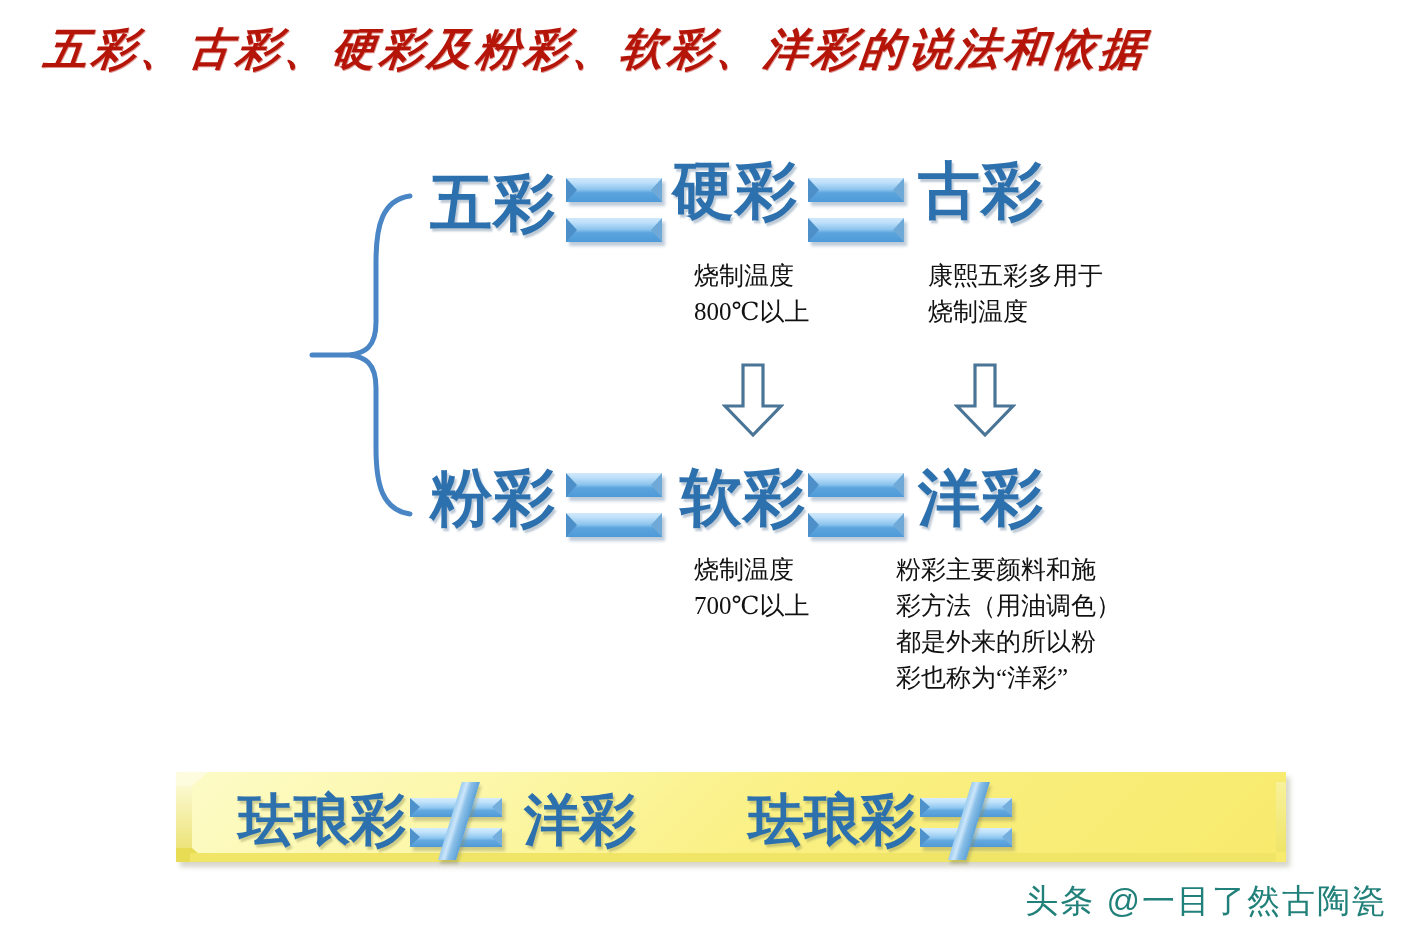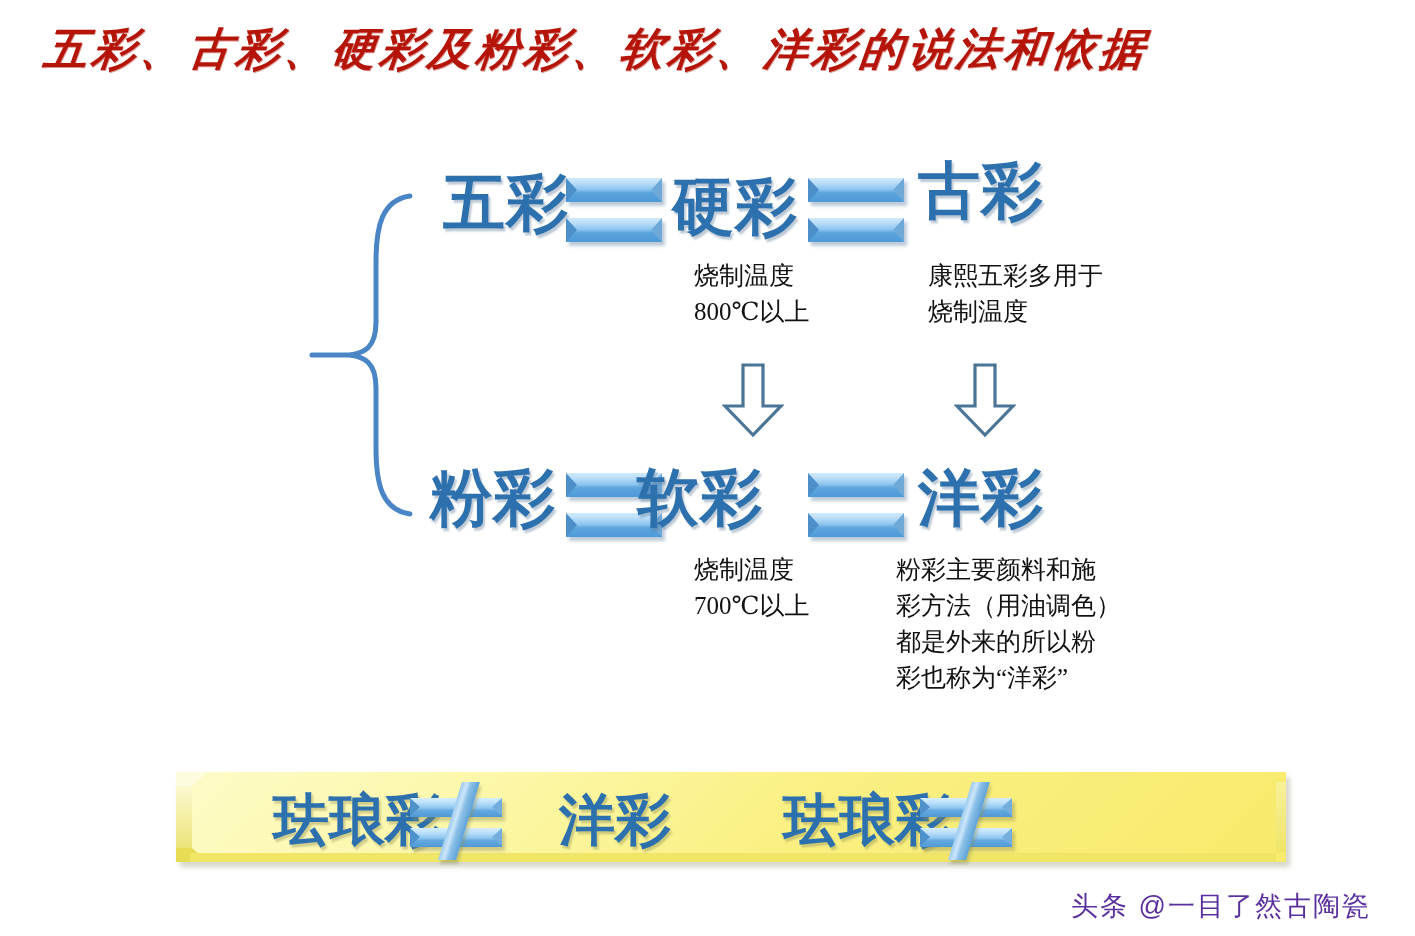--- a/index.html
+++ b/index.html
@@ -218,57 +218,56 @@
   }
   .banner-word {
     position: absolute;
     font-family: "Liberation Sans", "DejaVu Sans", sans-serif;
     font-weight: bold;
     font-size: 56px;
     line-height: 56px;
     color: #2d70ae;
     white-space: nowrap;
     text-shadow: 2px 3px 2px rgba(150,150,90,0.45);
-    margin-left: 35px;
   }
 
   
   .watermark {
     position: absolute;
-    right: 44px;
+    right: 28px;
     bottom: 12px;
     font-family: "Liberation Sans", "DejaVu Sans", sans-serif;
-    font-size: 27px;
+    font-size: 33px;
     letter-spacing: 2px;
-    color: #4c1d95;
+    color: #0f766e;
     white-space: nowrap;
     opacity: 0.92;
   }
 </style>
 </head>
 <body>
 
 <div class="slide-title">五彩、古彩、硬彩及粉彩、软彩、洋彩的说法和依据</div>
 
 <div class="brace">
   <svg width="110" height="330" viewBox="0 0 110 330" fill="none">
     <path d="M104 6 C 76 10, 70 36, 70 72 L70 132 C70 158, 58 163, 44 165
              C58 167, 70 172, 70 198 L70 258 C70 294, 76 320, 104 324" stroke="#4a86c5" stroke-width="5" stroke-linecap="round" fill="none"></path>
     <path d="M44 165 L6 165" stroke="#4a86c5" stroke-width="5" stroke-linecap="round"></path>
   </svg>
 </div>
 
-<div class="bigword" style="left:430px; top:172px;margin-left:13px;">五彩</div>
+<div class="bigword" style="left:430px; top:172px;">五彩</div>
 
 <div class="eqsign" style="left:566px; top:178px;">
   <div class="bar top"></div>
   <div class="bar bottom"></div>
 </div>
 
-<div class="bigword" style="left:672px; top:176px;">硬彩</div>
+<div class="bigword" style="left:672px; top:160px;">硬彩</div>
 
 <div class="eqsign" style="left:808px; top:178px;">
   <div class="bar top"></div>
   <div class="bar bottom"></div>
 </div>
 
 <div class="bigword" style="left:918px; top:160px;">古彩</div>
 
 <div class="note" style="left:678px; top:258px; width:230px;">烧制温度
 800℃以上</div>
@@ -288,21 +287,21 @@
   </svg>
 </div>
 
 <div class="bigword" style="left:430px; top:467px;">粉彩</div>
 
 <div class="eqsign" style="left:566px; top:473px;">
   <div class="bar top"></div>
   <div class="bar bottom"></div>
 </div>
 
-<div class="bigword" style="left:637px; top:467px;text-align:center;">软彩</div>
+<div class="bigword" style="left:680px; top:467px;text-align:center;">软彩</div>
 
 <div class="eqsign" style="left:808px; top:473px;">
   <div class="bar top"></div>
   <div class="bar bottom"></div>
 </div>
 
 <div class="bigword" style="left:918px; top:467px;">洋彩</div>
 
 <div class="note" style="left:678px; top:552px; width:230px;">烧制温度
 700℃以上</div>

